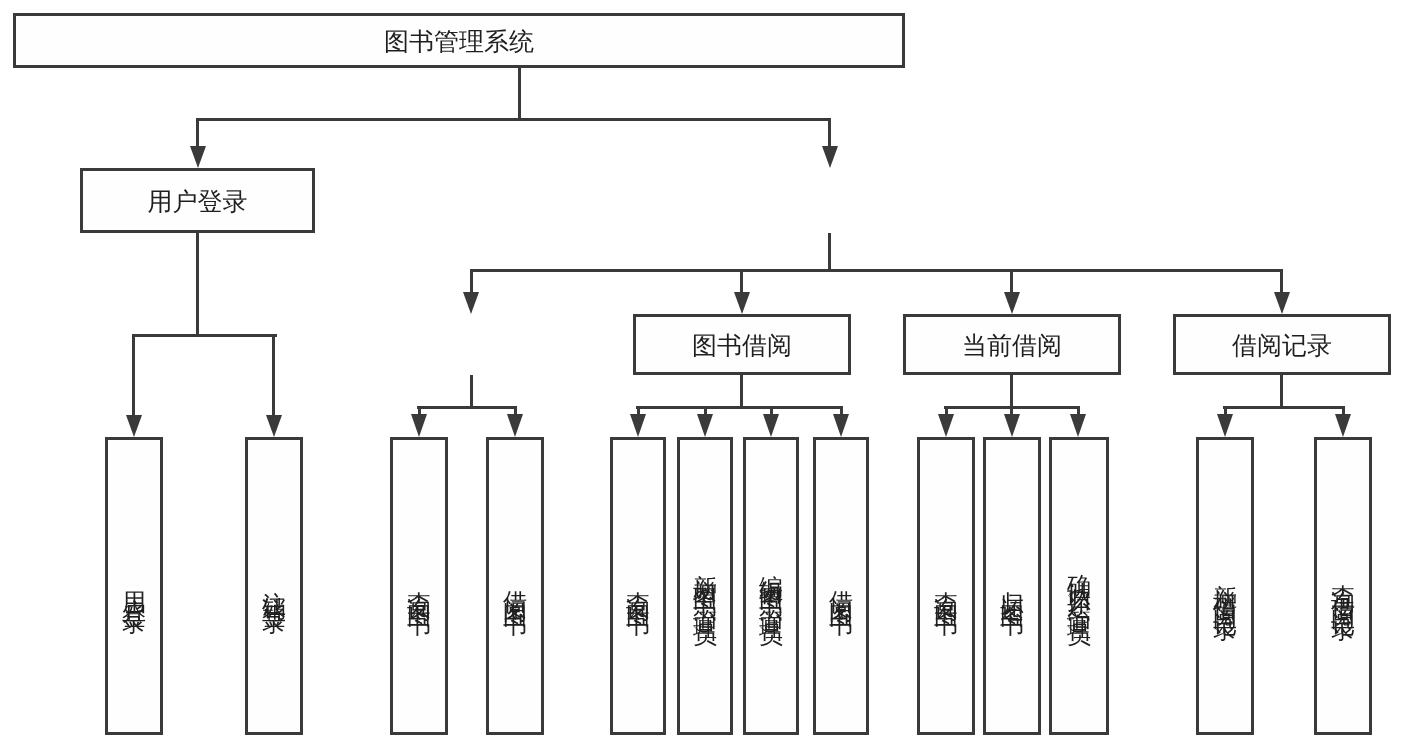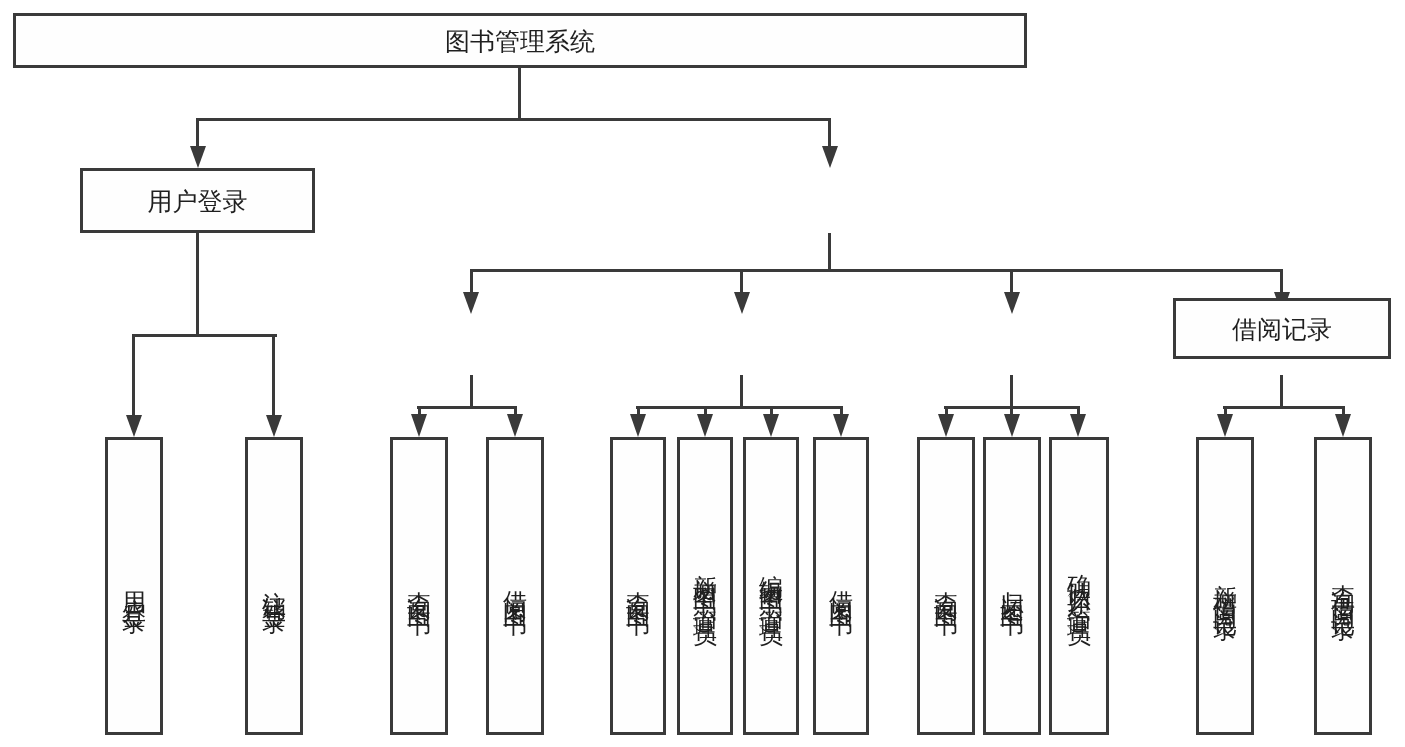--- a/index.html
+++ b/index.html
@@ -44,21 +44,21 @@
     position:absolute;top:713px;right:5px;z-index:10;
     font-size:21px;color:var(--wm);letter-spacing:.5px;
     text-shadow:1px 1px 0 #ededed;
   }
 </style>
 </head>
 <body>
 
 <div class="stage">
 
-  <div class="box" style="left:13px;top:13px;width:1014px;height:55px;">
+  <div class="box" style="left:13px;top:13px;width:892px;height:55px;">
     <span>图书管理系统</span>
   </div>
 
   <div class="vl" style="left:518px;top:68px;height:52px;"></div>
   <div class="hl" style="left:196px;top:118px;width:635px;"></div>
   <div class="vl" style="left:196px;top:118px;height:32px;"></div>
   <div class="ah ah22" style="left:190px;top:146px;"></div>
   <div class="vl" style="left:828px;top:118px;height:32px;"></div>
   <div class="ah ah22" style="left:822px;top:146px;"></div>
 
@@ -77,21 +77,27 @@
   <div class="hl" style="left:470px;top:269px;width:813px;"></div>
   <div class="vl" style="left:470px;top:269px;height:26px;"></div>
   <div class="ah ah22" style="left:463px;top:292px;"></div>
   <div class="vl" style="left:740px;top:269px;height:26px;"></div>
   <div class="ah ah22" style="left:734px;top:292px;"></div>
   <div class="vl" style="left:1010px;top:269px;height:26px;"></div>
   <div class="ah ah22" style="left:1004px;top:292px;"></div>
   <div class="vl" style="left:1280px;top:269px;height:26px;"></div>
   <div class="ah ah22" style="left:1274px;top:292px;"></div>
 
-  <div class="box" style="left:1173px;top:298px;width:218px;height:61px;">
+  <div class="box" style="left:633px;top:314px;width:218px;height:61px;">
+    <span>图书借阅</span>
+  </div>
+  <div class="box" style="left:903px;top:314px;width:218px;height:61px;">
+    <span>当前借阅</span>
+  </div>
+  <div class="box" style="left:1173px;top:314px;width:218px;height:61px;">
     <span>借阅记录</span>
   </div>
 
   <div class="vl" style="left:470px;top:375px;height:34px;"></div>
   <div class="hl" style="left:417px;top:406px;width:100px;"></div>
   <div class="vl" style="left:418px;top:406px;height:10px;"></div>
   <div class="ah ah23" style="left:411px;top:414px;"></div>
   <div class="vl" style="left:514px;top:406px;height:10px;"></div>
   <div class="ah ah23" style="left:507px;top:414px;"></div>
 

